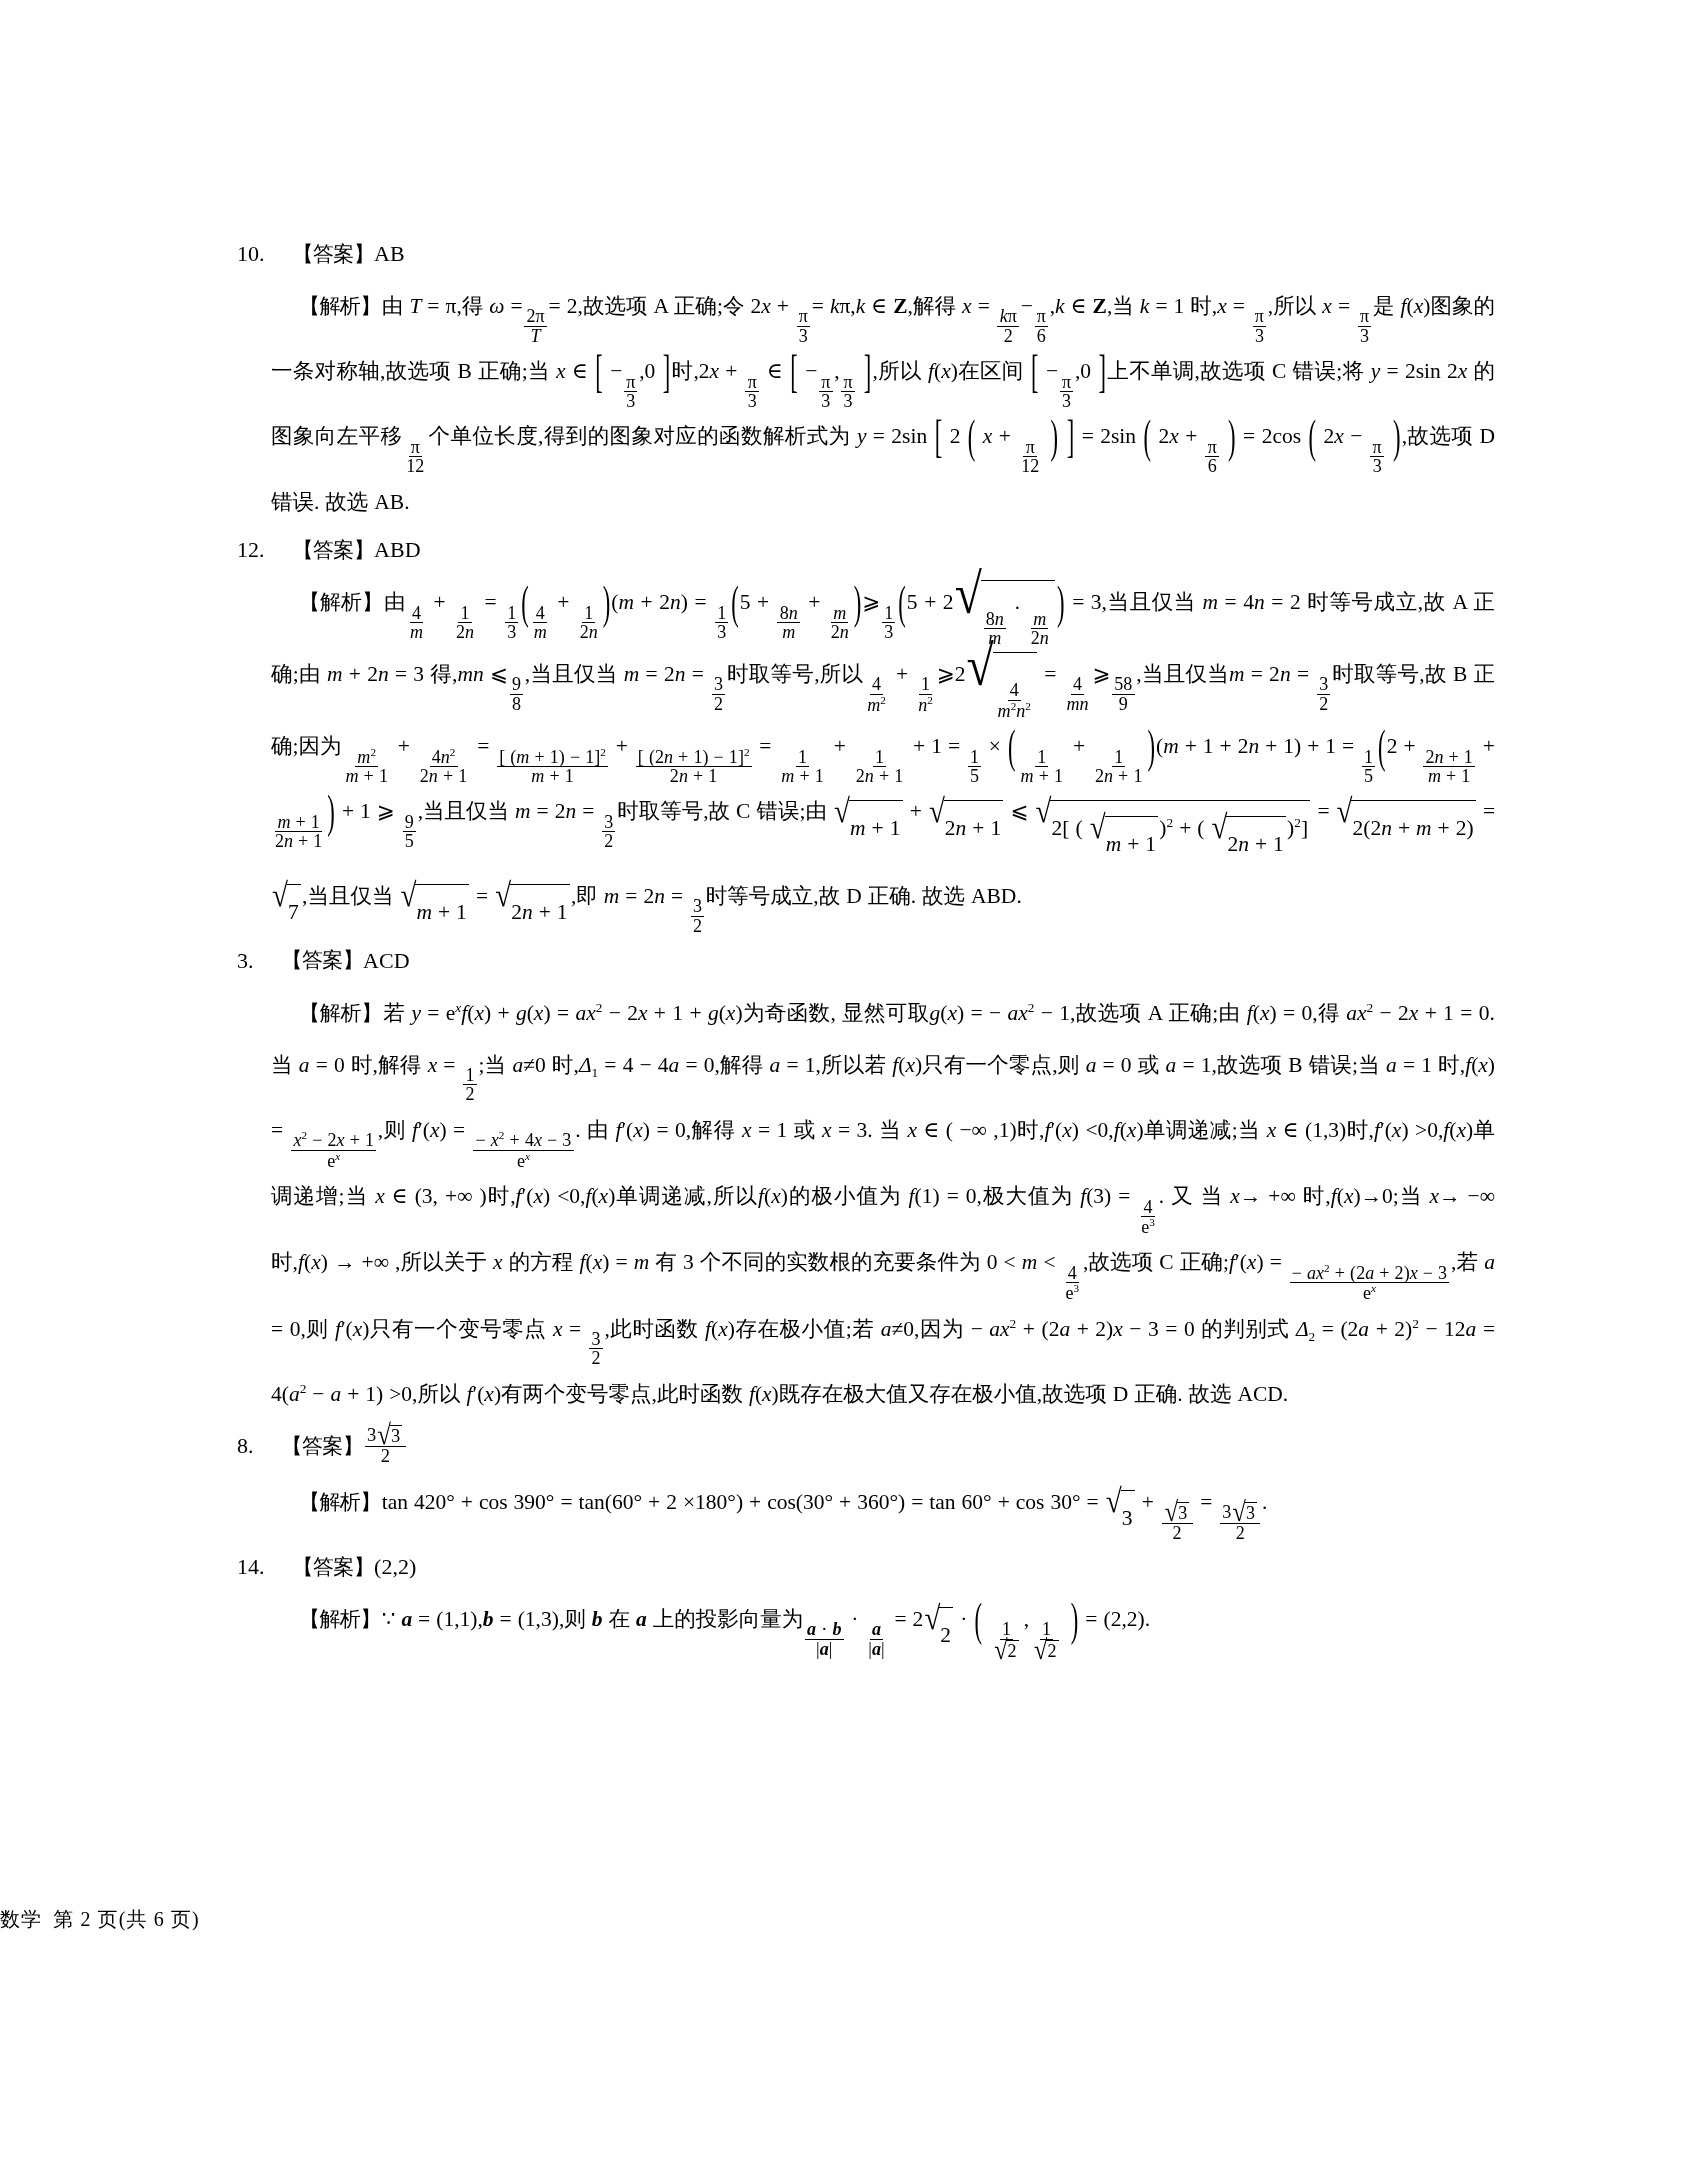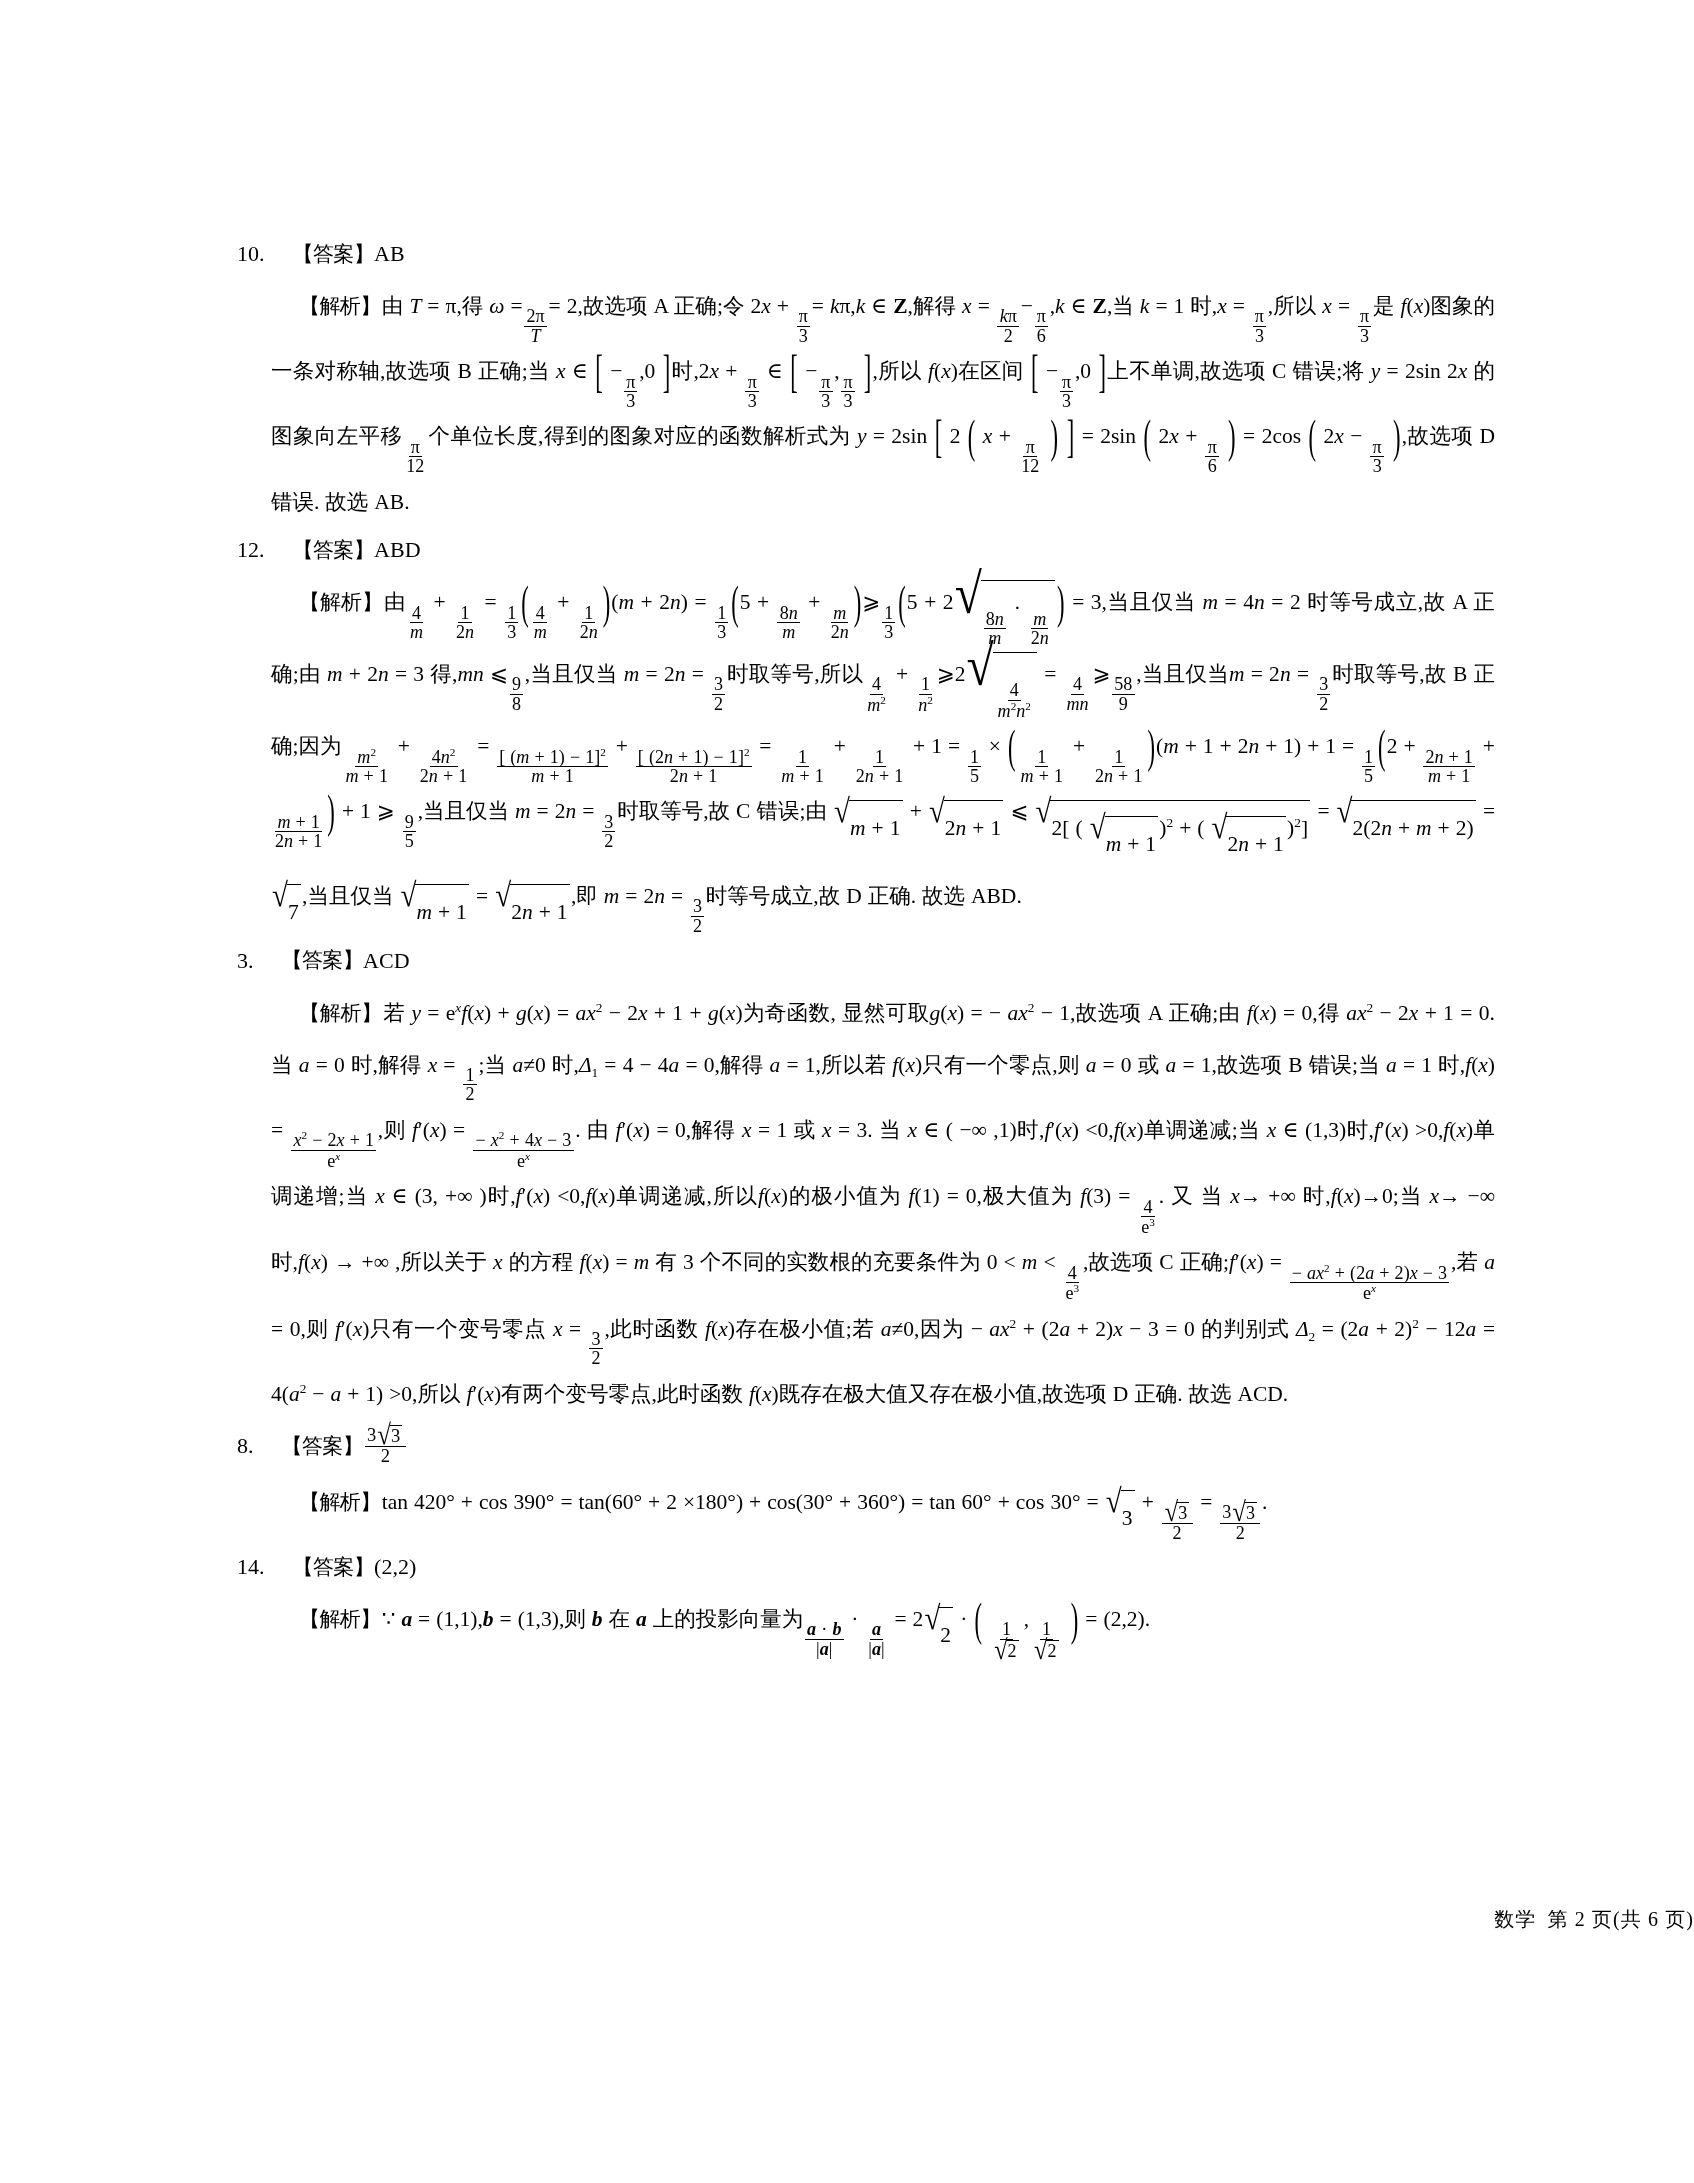--- a/index.html
+++ b/index.html
@@ -67,21 +67,21 @@
   .sqrt > .body { border-top:0.9px solid #000; padding:1.1px 2.2px 0 1.1px; }
   .sqrtbig > .rad { font-size:2.3em; line-height:0.62; }
   sup { font-size:0.62em; vertical-align:super; font-style:italic;}
   sup.up { font-style:normal; }
   sub { font-size:0.62em; vertical-align:sub; font-style:normal;}
   .op { font-style:normal; }
   .footer {
     position:absolute;
     left:0; right:0;
     top:1906px;
-    text-align:right;
+    text-align:left;
     font-size:20px;
     font-family:"Liberation Serif","DejaVu Serif",serif;
     letter-spacing:1.1px;
   }
   .sp { display:inline-block; width:5.5px; }
 </style>
 </head>
 <body>
 
 <div class="page">

